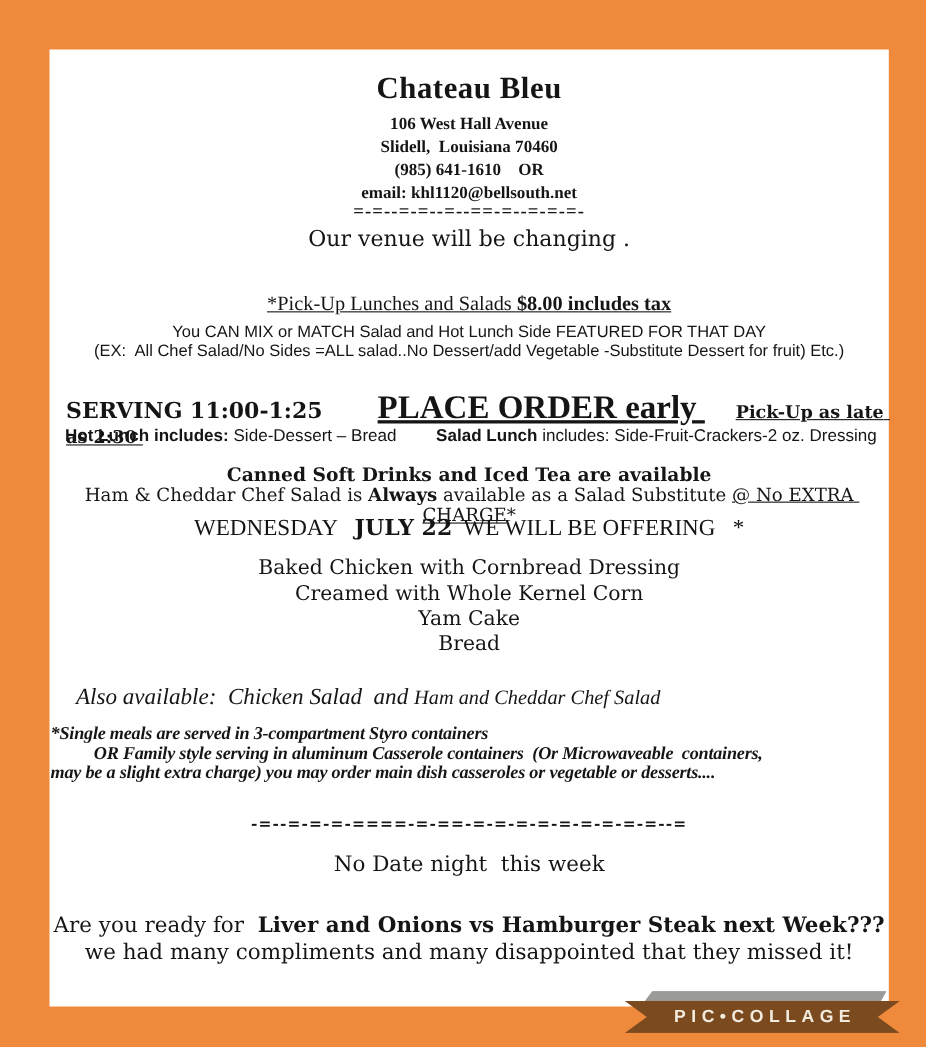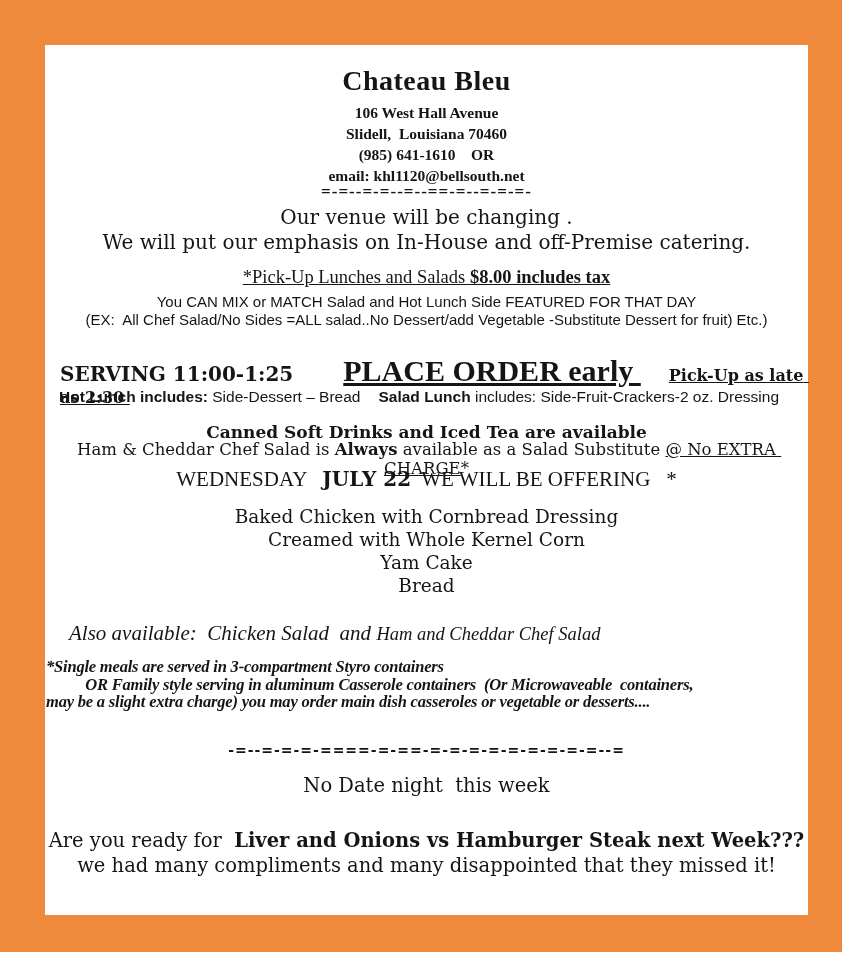--- a/index.html
+++ b/index.html
@@ -20,21 +20,21 @@
   .venue{top:160px;font-size:20px;line-height:25px;}
   .pickup-head{top:222px;font-size:18.5px;}
   .pickup-head .price{font-size:18.5px;}
   .pickup-n1{top:248px;font-size:15px;}
   .pickup-n2{top:266px;font-size:15px;}
   .serving{top:309px;text-align:left;padding-left:15px;}
   .serving .hours{font-size:20px;}
   .serving .order{font-size:30px;margin-left:50px;}
   .serving .late{font-size:16px;margin-left:28px;}
   .includes{top:343px;text-align:left;padding-left:14px;font-size:15.5px;}
-  .includes .salad{margin-left:18px;}
+  .includes .salad{margin-left:36px;}
   .substitute{top:359px;font-size:16.5px;margin-top:36px;}
   .drinks{top:377px;font-size:17px;}
   .offering{top:422px;font-size:21px;}
   .offering .date{font-size:20px;}
   .menu{top:460px;font-size:18.5px;line-height:23px;}
   .also{top:576px;text-align:left;padding-left:24px;font-size:21px;font-family:Liberation Serif, serif;}
   .also .salad2{font-size:18.5px;}
   .notes{top:613px;text-align:left;padding-left:1px;font-size:16.5px;line-height:17.5px;letter-spacing:-0.2px;}
   .divider2{top:697px;font-size:14px;letter-spacing:1px;}
   .nodate{top:729px;font-size:19.5px;}
@@ -62,21 +62,20 @@
         <div class="t">106 West Hall Avenue</div>
         <div class="t">Slidell,  Louisiana 70460</div>
         <div class="t">(985) 641-1610    OR</div>
         <div class="t">email: khl1120@bellsouth.net</div>
       </div>
 
     <div class="blk divider1 serif b"><span class="t">=-=--=-=--=--==-=--=-=-=-</span></div>
 
     <div class="blk venue book">
         <div class="t">Our venue will be changing .</div>
-        <div class="t">We will put our emphasis on In-House and off-Premise catering.</div>
       </div>
 
     <div class="blk pickup-head serif u"><span class="t">*Pick-Up Lunches and Salads </span><span class="t b price">$8.00 includes tax</span></div>
 
     <div class="blk pickup-n1 sans"><span class="t">You CAN MIX or MATCH Salad and Hot Lunch Side FEATURED FOR THAT DAY</span></div>
 
     <div class="blk pickup-n2 sans"><span class="t">(EX:  All Chef Salad/No Sides =ALL salad..No Dessert/add Vegetable -Substitute Dessert for fruit) Etc.)</span></div>
 
     <div class="blk serving"><span class="t hours book b">SERVING 11:00-1:25</span><span class="t order serif b u">PLACE ORDER early </span><span class="t late book b u">Pick-Up as late as 2:30 </span></div>
 
@@ -107,13 +106,19 @@
 
     <div class="blk nodate book"><span class="t">No Date night  this week</span></div>
 
     <div class="blk closing book">
         <div><span class="t">Are you ready for  </span><span class="t b hook">Liver and Onions vs Hamburger Steak next Week???</span></div>
         <div class="t">we had many compliments and many disappointed that they missed it!</div>
       </div>
 
   </div>
 
+  <div class="ribbon">
+    <div class="ribbon-fold" style="background: rgb(154, 154, 152);"></div>
+    <div class="ribbon-body" style="background: rgb(123, 74, 30);">
+        <span style="color: rgb(242, 235, 223);">PIC•COLLAGE</span>
+      </div>
+  </div>
 </div>
 
 </body></html>

